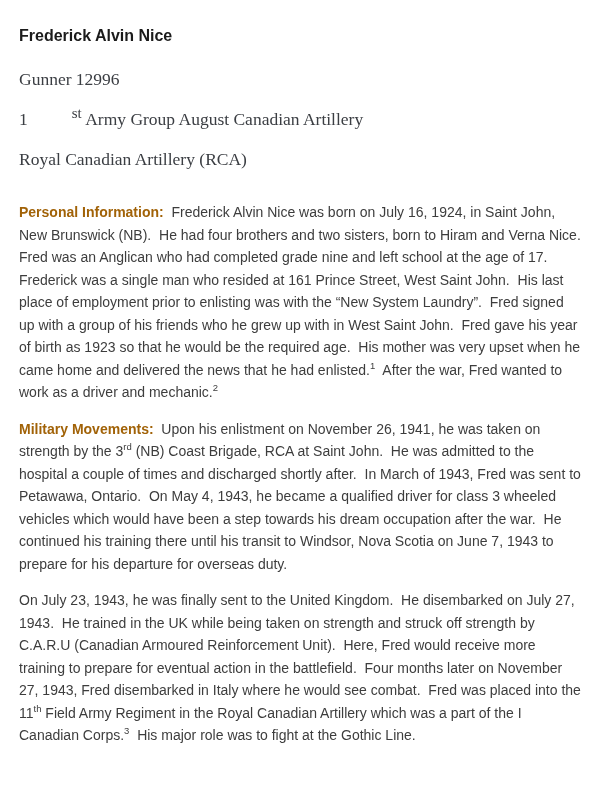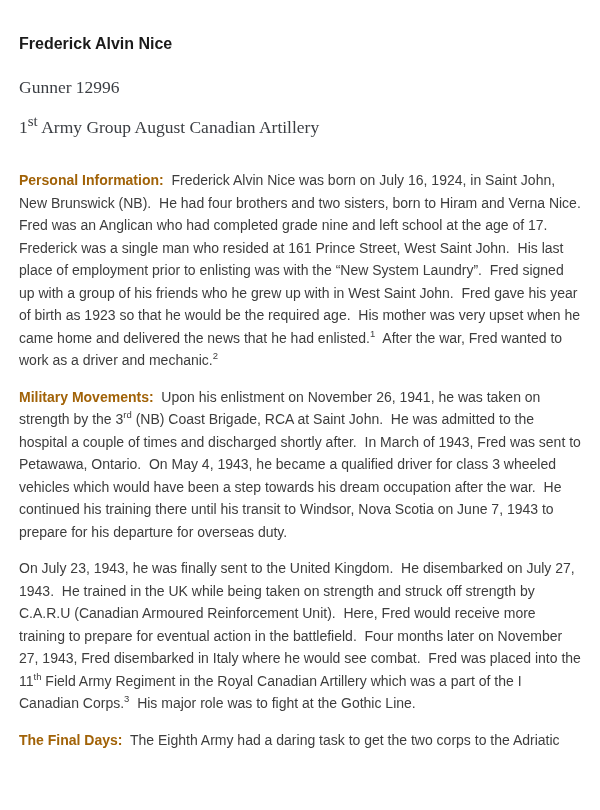--- a/index.html
+++ b/index.html
@@ -6,21 +6,21 @@
     margin: 0;
     padding: 0;
     background: #ffffff;
   }
   .page {
     position: relative;
     width: 600px;
     height: 748px;
     box-sizing: border-box;
     background: #ffffff;
-    padding: 34px 19px 0 19px;
+    padding: 26px 19px 0 19px;
     overflow: hidden;
   }
   .doc-title {
     font-family: "Liberation Sans", sans-serif;
     font-weight: 700;
     font-size: 16px;
     line-height: 20px;
     color: #1b1b1b;
     margin: 0 0 22px 0;
   }
@@ -34,20 +34,21 @@
     color: #3b3e43;
     margin: 0 0 18px 0;
   }
   .header-line:last-child {
     margin-bottom: 0;
   }
   .header-line sup {
     font-size: 15px;
     line-height: 0;
     vertical-align: super;
+    margin-left: 44px;
   }
   .body-para {
     font-family: "Liberation Sans", sans-serif;
     font-size: 14px;
     line-height: 22.5px;
     color: #3d3d3d;
     margin: 0 0 14px 0;
     white-space: pre-wrap;
   }
   .body-para strong {
@@ -63,20 +64,21 @@
 </head>
 <body>
 
 <div class="page">
 
   <h1 class="doc-title">Frederick Alvin Nice</h1>
 
   <div class="header-block">
     <p class="header-line"><span>Gunner 12996</span></p>
     <p class="header-line"><span>1</span><sup>st</sup><span> Army Group August Canadian Artillery</span></p>
+    <p class="header-line"><span>Royal Canadian Artillery (RCA)</span></p>
   </div>
 
   <p class="body-para"><strong>Personal Information:</strong><span>  Frederick Alvin Nice was born on July 16, 1924, in Saint John, New Brunswick (NB).  He had four brothers and two sisters, born to Hiram and Verna Nice.  Fred was an Anglican who had completed grade nine and left school at the age of 17.  Frederick was a single man who resided at 161 Prince Street, West Saint John.  His last place of employment prior to enlisting was with the “New System Laundry”.  Fred signed up with a group of his friends who he grew up with in West Saint John.  Fred gave his year of birth as 1923 so that he would be the required age.  His mother was very upset when he came home and delivered the news that he had enlisted.</span><sup>1</sup><span>  After the war, Fred wanted to work as a driver and mechanic.</span><sup>2</sup></p>
 
   <p class="body-para"><strong>Military Movements:</strong><span>  Upon his enlistment on November 26, 1941, he was taken on strength by the 3</span><sup>rd</sup><span> (NB) Coast Brigade, RCA at Saint John.  He was admitted to the hospital a couple of times and discharged shortly after.  In March of 1943, Fred was sent to Petawawa, Ontario.  On May 4, 1943, he became a qualified driver for class 3 wheeled vehicles which would have been a step towards his dream occupation after the war.  He continued his training there until his transit to Windsor, Nova Scotia on June 7, 1943 to prepare for his departure for overseas duty.</span></p>
 
   <p class="body-para"><span>On July 23, 1943, he was finally sent to the United Kingdom.  He disembarked on July 27, 1943.  He trained in the UK while being taken on strength and struck off strength by C.A.R.U (Canadian Armoured Reinforcement Unit).  Here, Fred would receive more training to prepare for eventual action in the battlefield.  Four months later on November 27, 1943, Fred disembarked in Italy where he would see combat.  Fred was placed into the 11</span><sup>th</sup><span> Field Army Regiment in the Royal Canadian Artillery which was a part of the I Canadian Corps.</span><sup>3</sup><span>  His major role was to fight at the Gothic Line.</span></p>
 
   <p class="body-para"><strong>The Final Days:</strong><span>  The Eighth Army had a daring task to get the two corps to the Adriatic front for a planned attack.  All divisions of the I Canadian Corps and V British Corps were to immediately concentrate in the Foligno area, southeast of Perugia.  From this point, a highway crossed the Apennines to intersect coastal Highway 16 north of Ancona.  On August 9, an operational plan</span></p>
 

